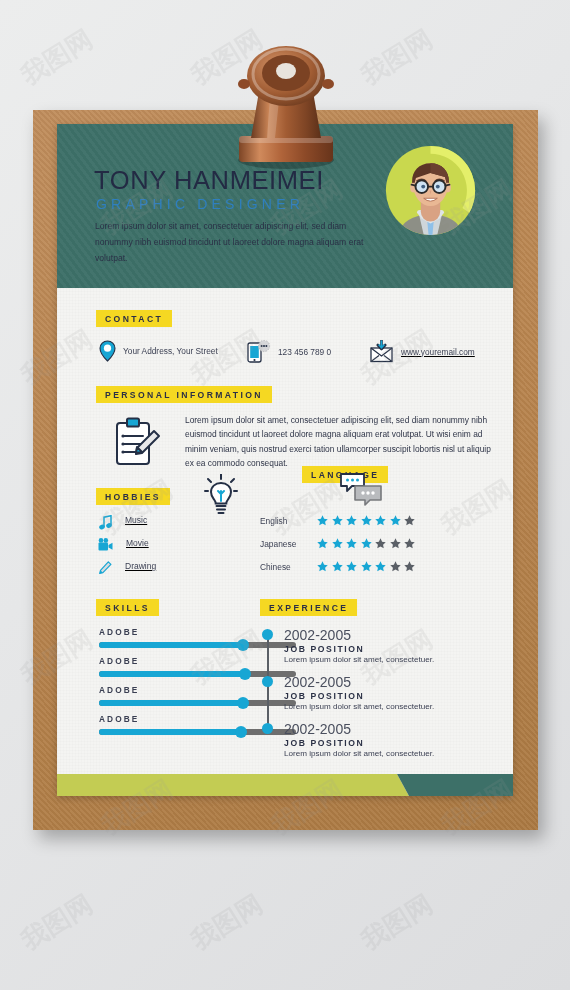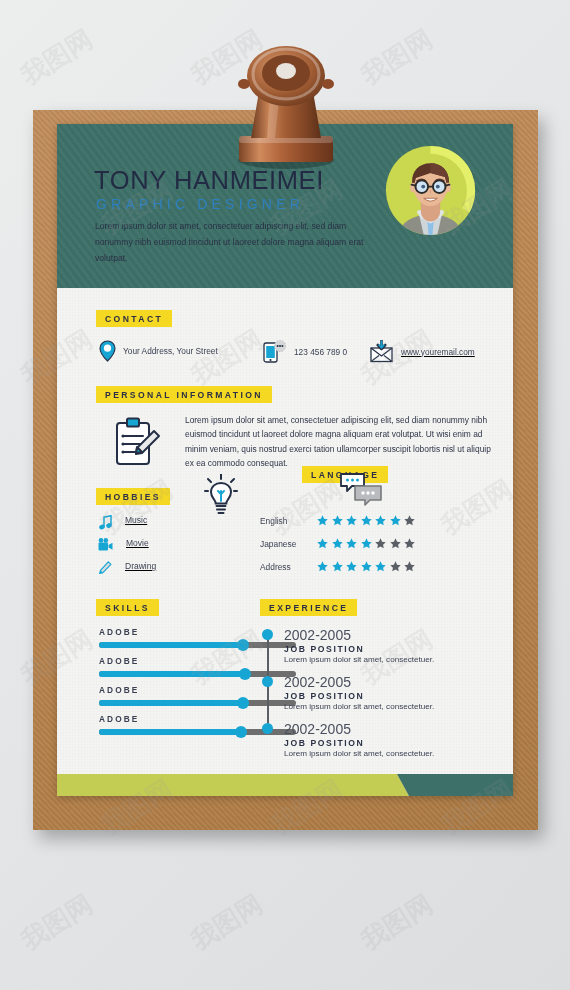--- a/index.html
+++ b/index.html
@@ -140,21 +140,21 @@
     </div>
 
     <div class="ci-row" style="left:42px;top:216px;">
       <svg width="17" height="22" viewBox="0 0 17 22">
         <path d="M8.5 1C4.4 1 1 4.3 1 8.3c0 5.6 7.5 12.7 7.5 12.7S16 13.9 16 8.3C16 4.3 12.6 1 8.5 1z" fill="#17a6d4" stroke="#253046" stroke-width="1.1"></path>
         <circle cx="8.5" cy="8.2" r="3.6" fill="#ffffff"></circle>
       </svg>
       <span class="ci-txt">Your Address, Your Street</span>
     </div>
 
-    <div class="ci-row" style="left:206px;top:216px;">
+    <div class="ci-row" style="left:190px;top:216px;">
       <svg width="24" height="23" viewBox="0 0 24 23">
         <rect x="1" y="3" width="13" height="19" rx="2" fill="#ffffff" stroke="#253046" stroke-width="1.3"></rect>
         <rect x="3.2" y="6" width="8.6" height="12" fill="#17a6d4"></rect>
         <circle cx="7.5" cy="20" r="1.1" fill="#253046"></circle>
         <circle cx="17" cy="6" r="5.6" fill="#d6d7d9" stroke="#aeb0b3" stroke-width=".8" stroke-dasharray="1.4 1.4"></circle>
         <circle cx="14.6" cy="6" r="1" fill="#253046"></circle>
         <circle cx="17" cy="6" r="1" fill="#253046"></circle>
         <circle cx="19.4" cy="6" r="1" fill="#253046"></circle>
       </svg>
       <span class="ci-txt">123 456 789 0</span>
@@ -285,21 +285,21 @@
           </svg>
           <svg viewBox="0 0 20 19" width="11" height="11">
             <path d="M10 0l2.9 6.1 6.6.9-4.8 4.6 1.2 6.6L10 15.1 4.1 18.2l1.2-6.6L.5 7l6.6-.9z" fill="#5a5f66"></path>
           </svg>
           <svg viewBox="0 0 20 19" width="11" height="11">
             <path d="M10 0l2.9 6.1 6.6.9-4.8 4.6 1.2 6.6L10 15.1 4.1 18.2l1.2-6.6L.5 7l6.6-.9z" fill="#5a5f66"></path>
           </svg>
         </span>
     </div>
     <div class="lang-row" style="left:203px;top:437px;">
-      <span class="lang-name">Address</span>
+      <span class="lang-name">Chinese</span>
       <span class="stars">
           <svg viewBox="0 0 20 19" width="11" height="11">
             <path d="M10 0l2.9 6.1 6.6.9-4.8 4.6 1.2 6.6L10 15.1 4.1 18.2l1.2-6.6L.5 7l6.6-.9z" fill="#17a6d4"></path>
           </svg>
           <svg viewBox="0 0 20 19" width="11" height="11">
             <path d="M10 0l2.9 6.1 6.6.9-4.8 4.6 1.2 6.6L10 15.1 4.1 18.2l1.2-6.6L.5 7l6.6-.9z" fill="#17a6d4"></path>
           </svg>
           <svg viewBox="0 0 20 19" width="11" height="11">
             <path d="M10 0l2.9 6.1 6.6.9-4.8 4.6 1.2 6.6L10 15.1 4.1 18.2l1.2-6.6L.5 7l6.6-.9z" fill="#17a6d4"></path>
           </svg>

